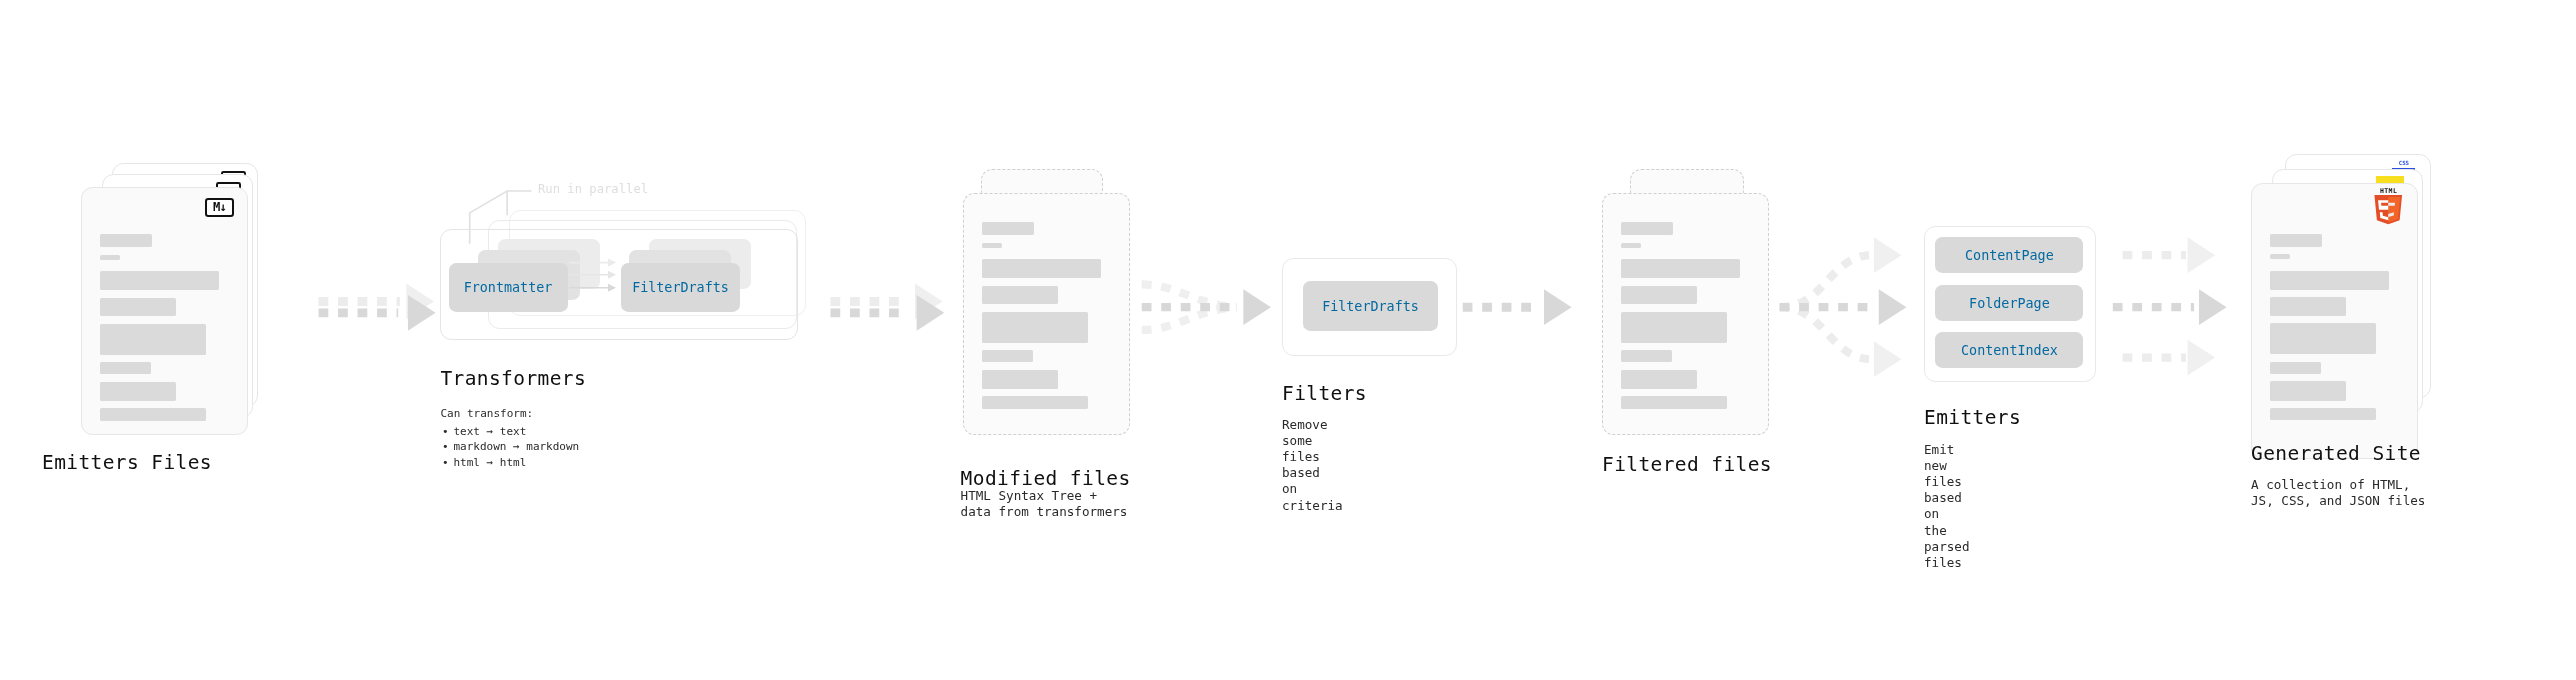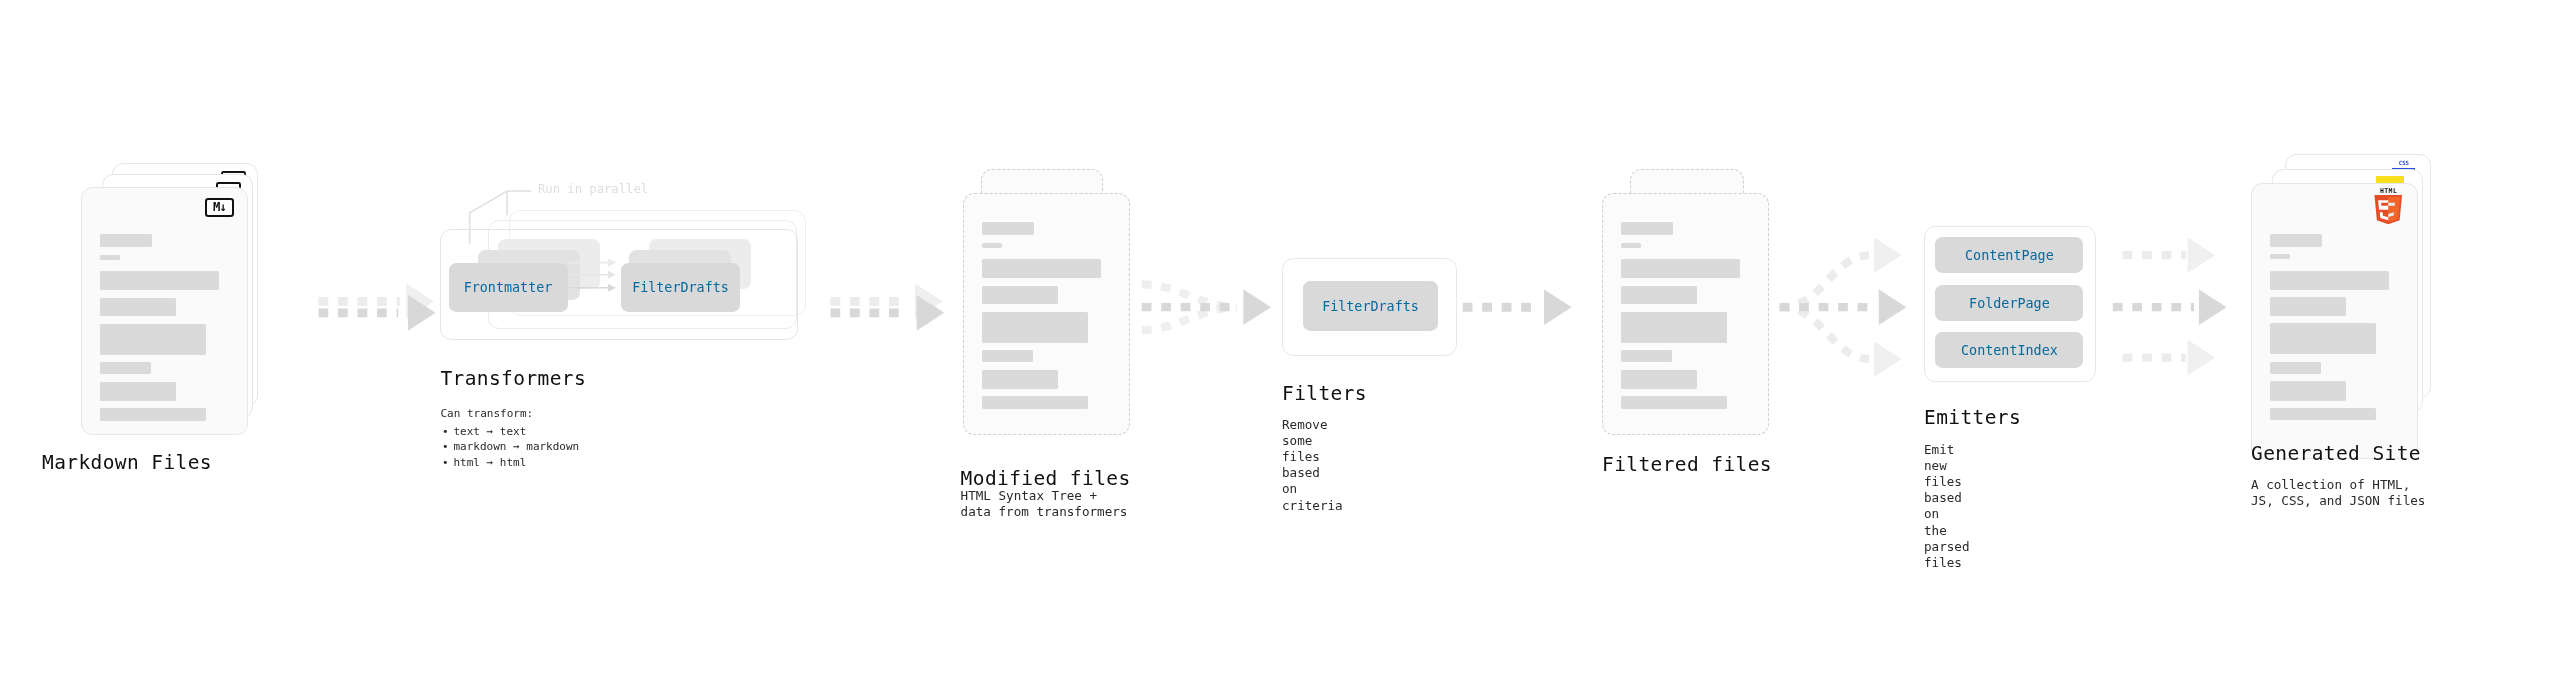--- a/index.html
+++ b/index.html
@@ -266,21 +266,21 @@
           <div class="doc-line" style="width:119px; height:19.5px;"></div>
           <div class="doc-line" style="width:76px;  height:18.7px;"></div>
           <div class="doc-line" style="width:106px; height:31px;"></div>
           <div class="doc-line" style="width:51px;  height:12.2px;"></div>
           <div class="doc-line" style="width:76px;  height:19.5px;"></div>
           <div class="doc-line" style="width:106px; height:12.2px;"></div>
         </div>
       </div>
     </div>
 
-    <div class="stage-title" style="left:-39px; top:288px;">Markdown Files</div>
+    <div class="stage-title" style="left:-39px; top:288px;">Emitters Files</div>
   </div>
 
   <div class="stage" style="left:455px; top:187px;">
 
     <div class="parallel-label" style="left:83px; top:-4.9px;">Run in parallel</div>
 
     <div class="group-box" style="left:54px;  top:23px;  width:297px; height:106px; border-color:#efefef;"></div>
     <div class="group-box" style="left:32.5px;  top:32.5px;  width:309px; height:109px; border-color:#eaeaea;"></div>
     <div class="group-box" style="left:-14.6px; top:42px;  width:358px; height:111px; border-color:#e4e4e4;"></div>
 

